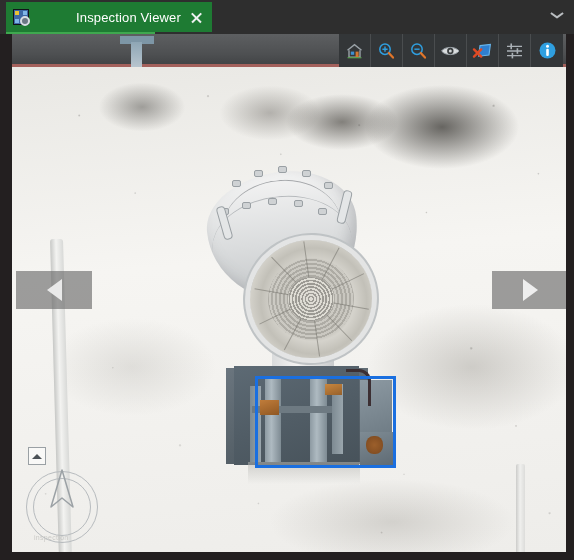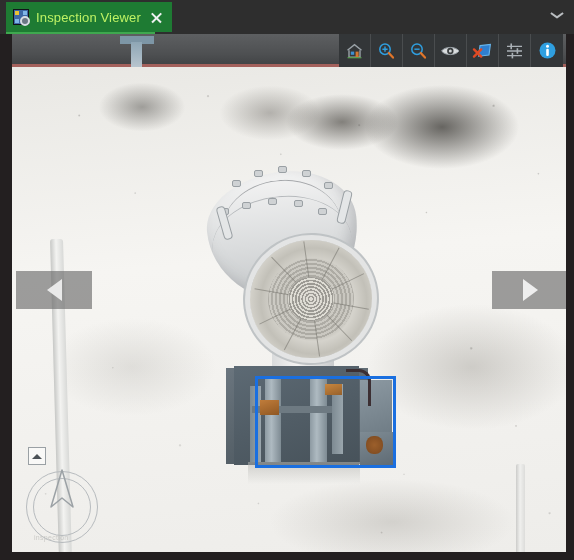--- a/index.html
+++ b/index.html
@@ -29,21 +29,21 @@
   .tab-icon .px{position:absolute;background:#e8c235;}
   .tab-icon .p1{left:1px;top:1px;width:4px;height:4px;}
   .tab-icon .p2{left:9px;top:1px;width:4px;height:4px;background:#7fb5e8;}
   .tab-icon .p3{left:1px;top:9px;width:4px;height:4px;background:#7fb5e8;}
   .tab-icon .p4{left:9px;top:9px;width:4px;height:4px;}
   .tab-icon .lens{
     position:absolute;right:-2px;bottom:-2px;width:10px;height:10px;
     border:2px solid #d8dde3;border-radius:50%;background:#6b7785;box-sizing:border-box;
   }
   .tab-title{
-    color:#bef264;font-size:13px;letter-spacing:.15px;white-space:nowrap;
+    color:#ffffff;font-size:13px;letter-spacing:.15px;white-space:nowrap;margin-left:40px;
   }
   .tab-close{
     width:13px;height:13px;position:relative;cursor:pointer;flex:none;margin-left:2px;
   }
   .tab-close:before,.tab-close:after{
     content:"";position:absolute;left:0;top:6px;width:13px;height:1.6px;background:#eef1f2;
   }
   .tab-close:before{transform:rotate(45deg);}
   .tab-close:after{transform:rotate(-45deg);}
   .tab-underline{

